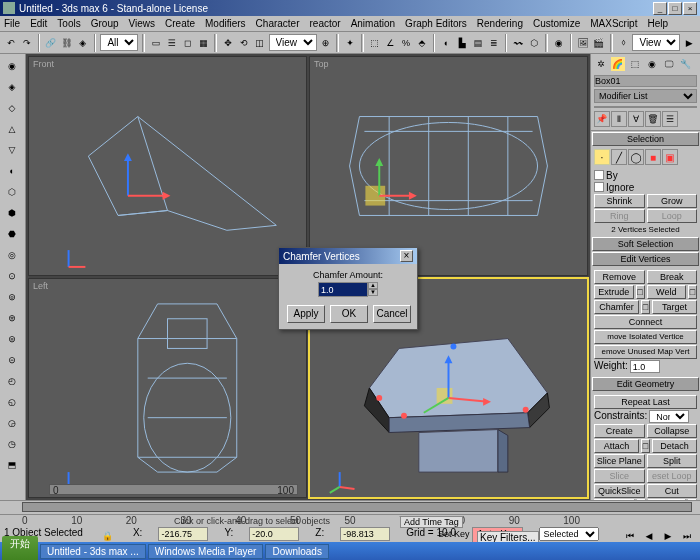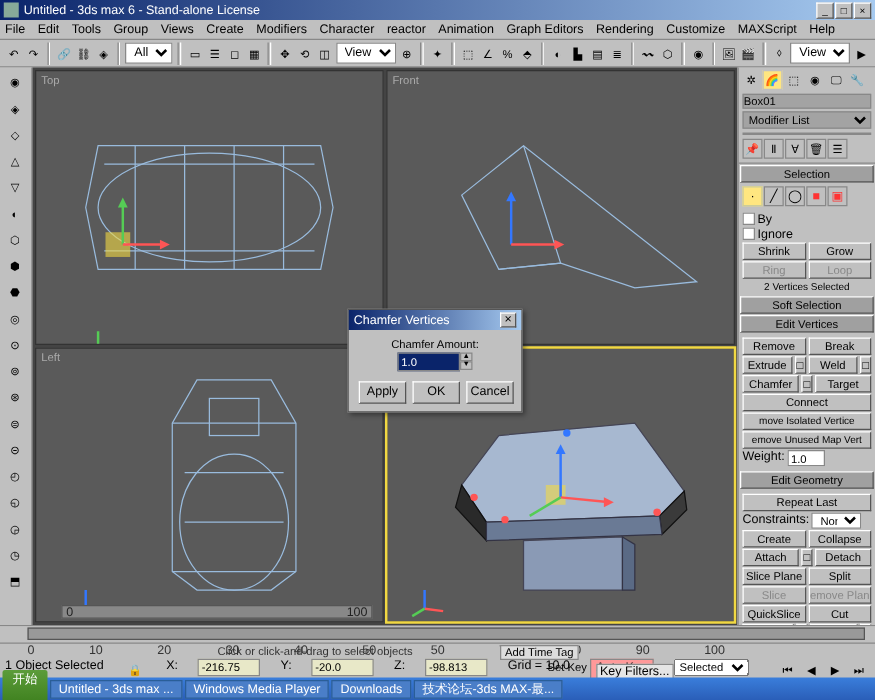--- a/index.html
+++ b/index.html
@@ -161,56 +161,56 @@
     <span class="tbtn">⊝</span>
     <span class="tbtn">◴</span>
     <span class="tbtn">◵</span>
     <span class="tbtn">◶</span>
     <span class="tbtn">◷</span>
     <span class="tbtn">⬒</span>
   </div>
 
   <div class="viewports">
     <div class="vp">
+      <span class="vp-label">Front</span>
+      <svg viewBox="0 0 280 220">
+          <g stroke="#9bd" stroke-width="1" fill="none">
+            <path d="M60 100 L110 60 L250 170 L200 175 L140 155 L90 160 Z"></path>
+            <path d="M110 60 L140 155 M90 160 L140 155"></path>
+          </g>
+          <g stroke-width="2">
+            <line x1="100" y1="140" x2="100" y2="100" stroke="#37f"></line>
+            <line x1="100" y1="140" x2="140" y2="140" stroke="#f55"></line>
+            <polygon points="100,97 96,105 104,105" fill="#37f"></polygon>
+            <polygon points="143,140 135,136 135,144" fill="#f55"></polygon>
+          </g>
+          <g stroke-width="2">
+            <line x1="40" y1="212" x2="40" y2="195" stroke="#37f"></line>
+            <line x1="40" y1="212" x2="57" y2="212" stroke="#f55"></line>
+          </g>
+        </svg>
+    </div>
+    <div class="vp">
       <span class="vp-label">Top</span>
       <svg viewBox="0 0 280 220">
           <g stroke="#9bd" stroke-width="1" fill="none">
             <path d="M50 60 L230 60 L240 110 L230 160 L50 160 L40 110 Z"></path>
             <path d="M55 75 L225 75 M55 145 L225 145 M80 60 L80 160 M120 60 L120 160 M160 60 L160 160 M200 60 L200 160"></path>
             <ellipse cx="140" cy="110" rx="90" ry="44"></ellipse>
           </g>
           <rect x="56" y="130" width="20" height="20" fill="#f1d843" opacity="0.6"></rect>
           <g stroke-width="2">
             <line x1="50" y1="230" x2="50" y2="210" stroke="#5c5"></line>
             <line x1="50" y1="230" x2="70" y2="230" stroke="#f55"></line>
           </g>
           <g stroke-width="2">
             <line x1="70" y1="140" x2="70" y2="105" stroke="#5c5"></line>
             <line x1="70" y1="140" x2="105" y2="140" stroke="#f55"></line>
             <polygon points="70,102 66,110 74,110" fill="#5c5"></polygon>
             <polygon points="108,140 100,136 100,144" fill="#f55"></polygon>
-          </g>
-        </svg>
-    </div>
-    <div class="vp">
-      <span class="vp-label">Front</span>
-      <svg viewBox="0 0 280 220">
-          <g stroke="#9bd" stroke-width="1" fill="none">
-            <path d="M60 100 L110 60 L250 170 L200 175 L140 155 L90 160 Z"></path>
-            <path d="M110 60 L140 155 M90 160 L140 155"></path>
-          </g>
-          <g stroke-width="2">
-            <line x1="100" y1="140" x2="100" y2="100" stroke="#37f"></line>
-            <line x1="100" y1="140" x2="140" y2="140" stroke="#f55"></line>
-            <polygon points="100,97 96,105 104,105" fill="#37f"></polygon>
-            <polygon points="143,140 135,136 135,144" fill="#f55"></polygon>
-          </g>
-          <g stroke-width="2">
-            <line x1="40" y1="212" x2="40" y2="195" stroke="#37f"></line>
-            <line x1="40" y1="212" x2="57" y2="212" stroke="#f55"></line>
           </g>
         </svg>
     </div>
     <div class="vp">
       <span class="vp-label">Left</span>
       <svg viewBox="0 0 280 220">
           <g stroke="#9bd" stroke-width="1" fill="none">
             <path d="M130 25 L190 25 L210 60 L210 180 L190 195 L130 195 L110 180 L110 60 Z"></path>
             <path d="M110 60 L210 60 M110 180 L210 180 M120 100 L200 100 M120 140 L200 140"></path>
             <ellipse cx="160" cy="140" rx="44" ry="55"></ellipse>
@@ -356,21 +356,21 @@
             <span class="rbtn">Attach</span>
             <span class="rbtn" style="width:9px;flex:none">□</span>
             <span class="rbtn">Detach</span>
           </div>
         <div class="row">
             <span class="rbtn">Slice Plane</span>
             <span class="rbtn">Split</span>
           </div>
         <div class="row">
             <span class="rbtn dis">Slice</span>
-            <span class="rbtn dis">emove Plan</span>
+            <span class="rbtn dis">eset Loop</span>
           </div>
         <div class="row">
             <span class="rbtn">QuickSlice</span>
             <span class="rbtn">Cut</span>
           </div>
         <div class="row">
             <span class="rbtn">MSmooth</span>
             <span class="rbtn" style="width:9px;flex:none">□</span>
             <span class="rbtn">essellat</span>
             <span class="rbtn" style="width:9px;flex:none">□</span>
@@ -448,14 +448,13 @@
       <span class="rbtn">Cancel</span>
     </div>
   </div>
 </div>
 
 <div class="taskbar">
   <span class="start">开始</span>
   <span class="task">Untitled - 3ds max ...</span>
   <span class="task">Windows Media Player</span>
   <span class="task">Downloads</span>
-  <span class="task">技术论坛-3ds MAX-最...</span>
 </div>
 
 </body></html>

